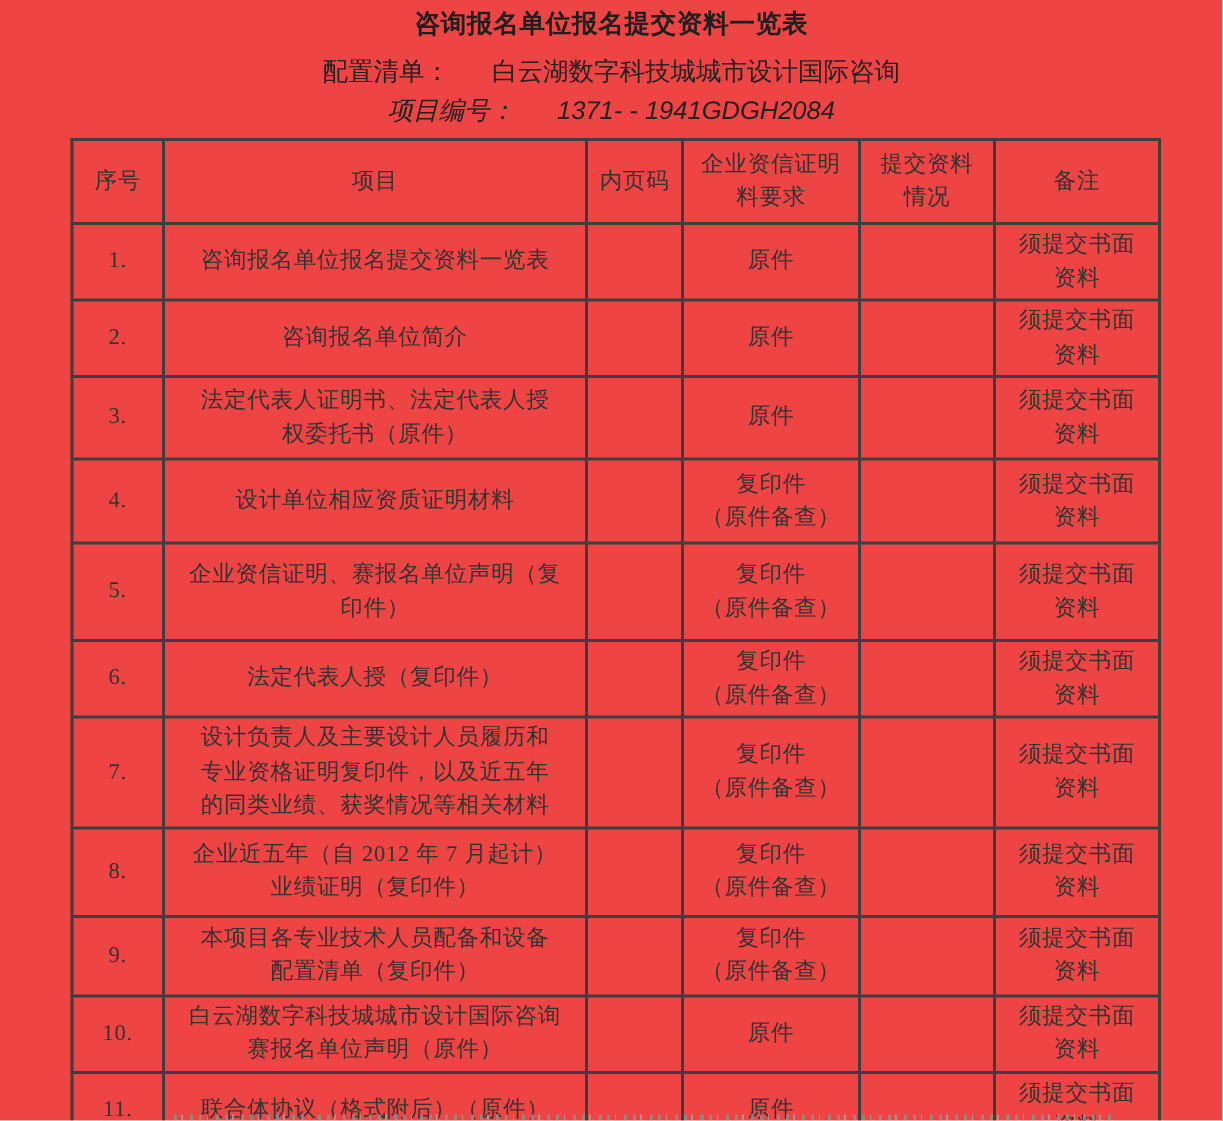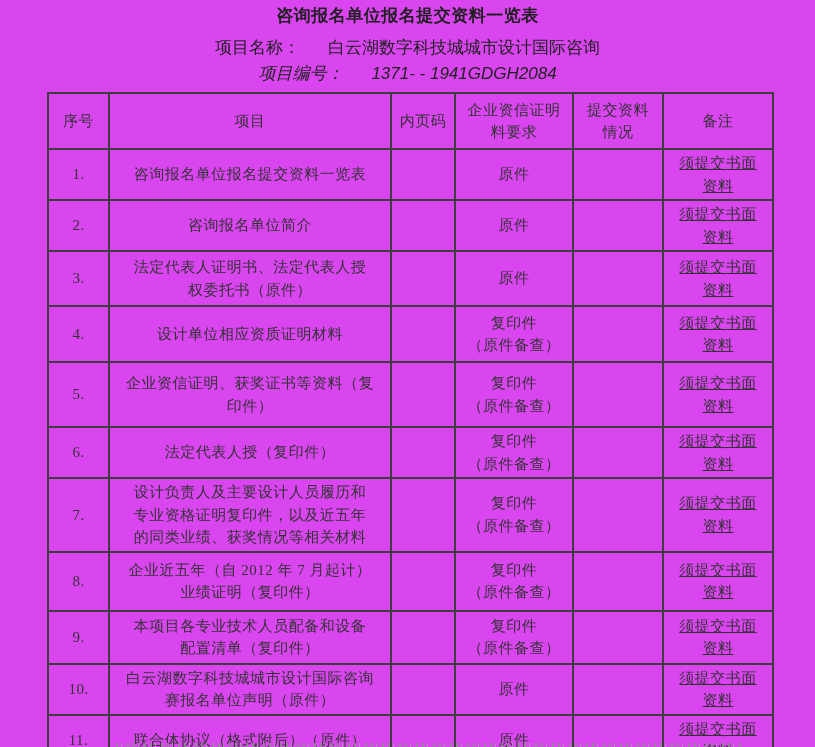--- a/index.html
+++ b/index.html
@@ -3,21 +3,21 @@
 <meta charset="utf-8">
 <style>
   html, body {
     margin: 0; padding: 0;
     background: #ffffff;
   }
   .sheet {
     position: relative;
     width: 815px;
     height: 747px;
-    background: #d946ef;
+    background: #ef4444;
     overflow: hidden;
     font-family: "Liberation Sans", sans-serif;
   }
   .doc-title {
     position: absolute;
     top: 4px; left: 0; right: 0;
     text-align: center;
     font-size: 17px;
     font-weight: 700;
     color: #1f1f1f;
@@ -57,21 +57,20 @@
     letter-spacing: 0.5px;
     overflow: hidden;
   }
   table.materials th {
     font-weight: 400;
   }
   
   table.materials td.remark div {
     width: 86px;
     margin: 0 auto;
-    text-decoration: underline;
   }
   .clipped-footnote {
     position: absolute;
     left: 116px;
     top: 743px;
     width: 628px;
     height: 4px;
     background: repeating-linear-gradient(
       90deg,
       #8d8d8d 0px, #8d8d8d 2px,
@@ -85,21 +84,21 @@
   }
 </style>
 </head>
 <body>
 
 <div class="sheet">
 
   <div class="doc-title">咨询报名单位报名提交资料一览表</div>
 
   <div class="doc-sub line1">
-    <span>项目名称：</span><span class="val">白云湖数字科技城城市设计国际咨询</span>
+    <span>配置清单：</span><span class="val">白云湖数字科技城城市设计国际咨询</span>
   </div>
 
   <div class="doc-sub line2">
     <span>项目编号：</span><span class="val">1371- - 1941GDGH2084</span>
   </div>
 
   <table class="materials">
     <colgroup>
       <col style="width:61px">
       <col style="width:282px">
@@ -150,21 +149,21 @@
           <td>4.</td>
           <td>设计单位相应资质证明材料</td>
           <td></td>
           <td>复印件
 （原件备查）</td>
           <td></td>
           <td class="remark"><div>须提交书面资料</div></td>
         </tr>
         <tr style="height: 65px;">
           <td>5.</td>
-          <td>企业资信证明、获奖证书等资料（复
+          <td>企业资信证明、赛报名单位声明（复
 印件）</td>
           <td></td>
           <td>复印件
 （原件备查）</td>
           <td></td>
           <td class="remark"><div>须提交书面资料</div></td>
         </tr>
         <tr style="height: 45px;">
           <td>6.</td>
           <td>法定代表人授（复印件）</td>

